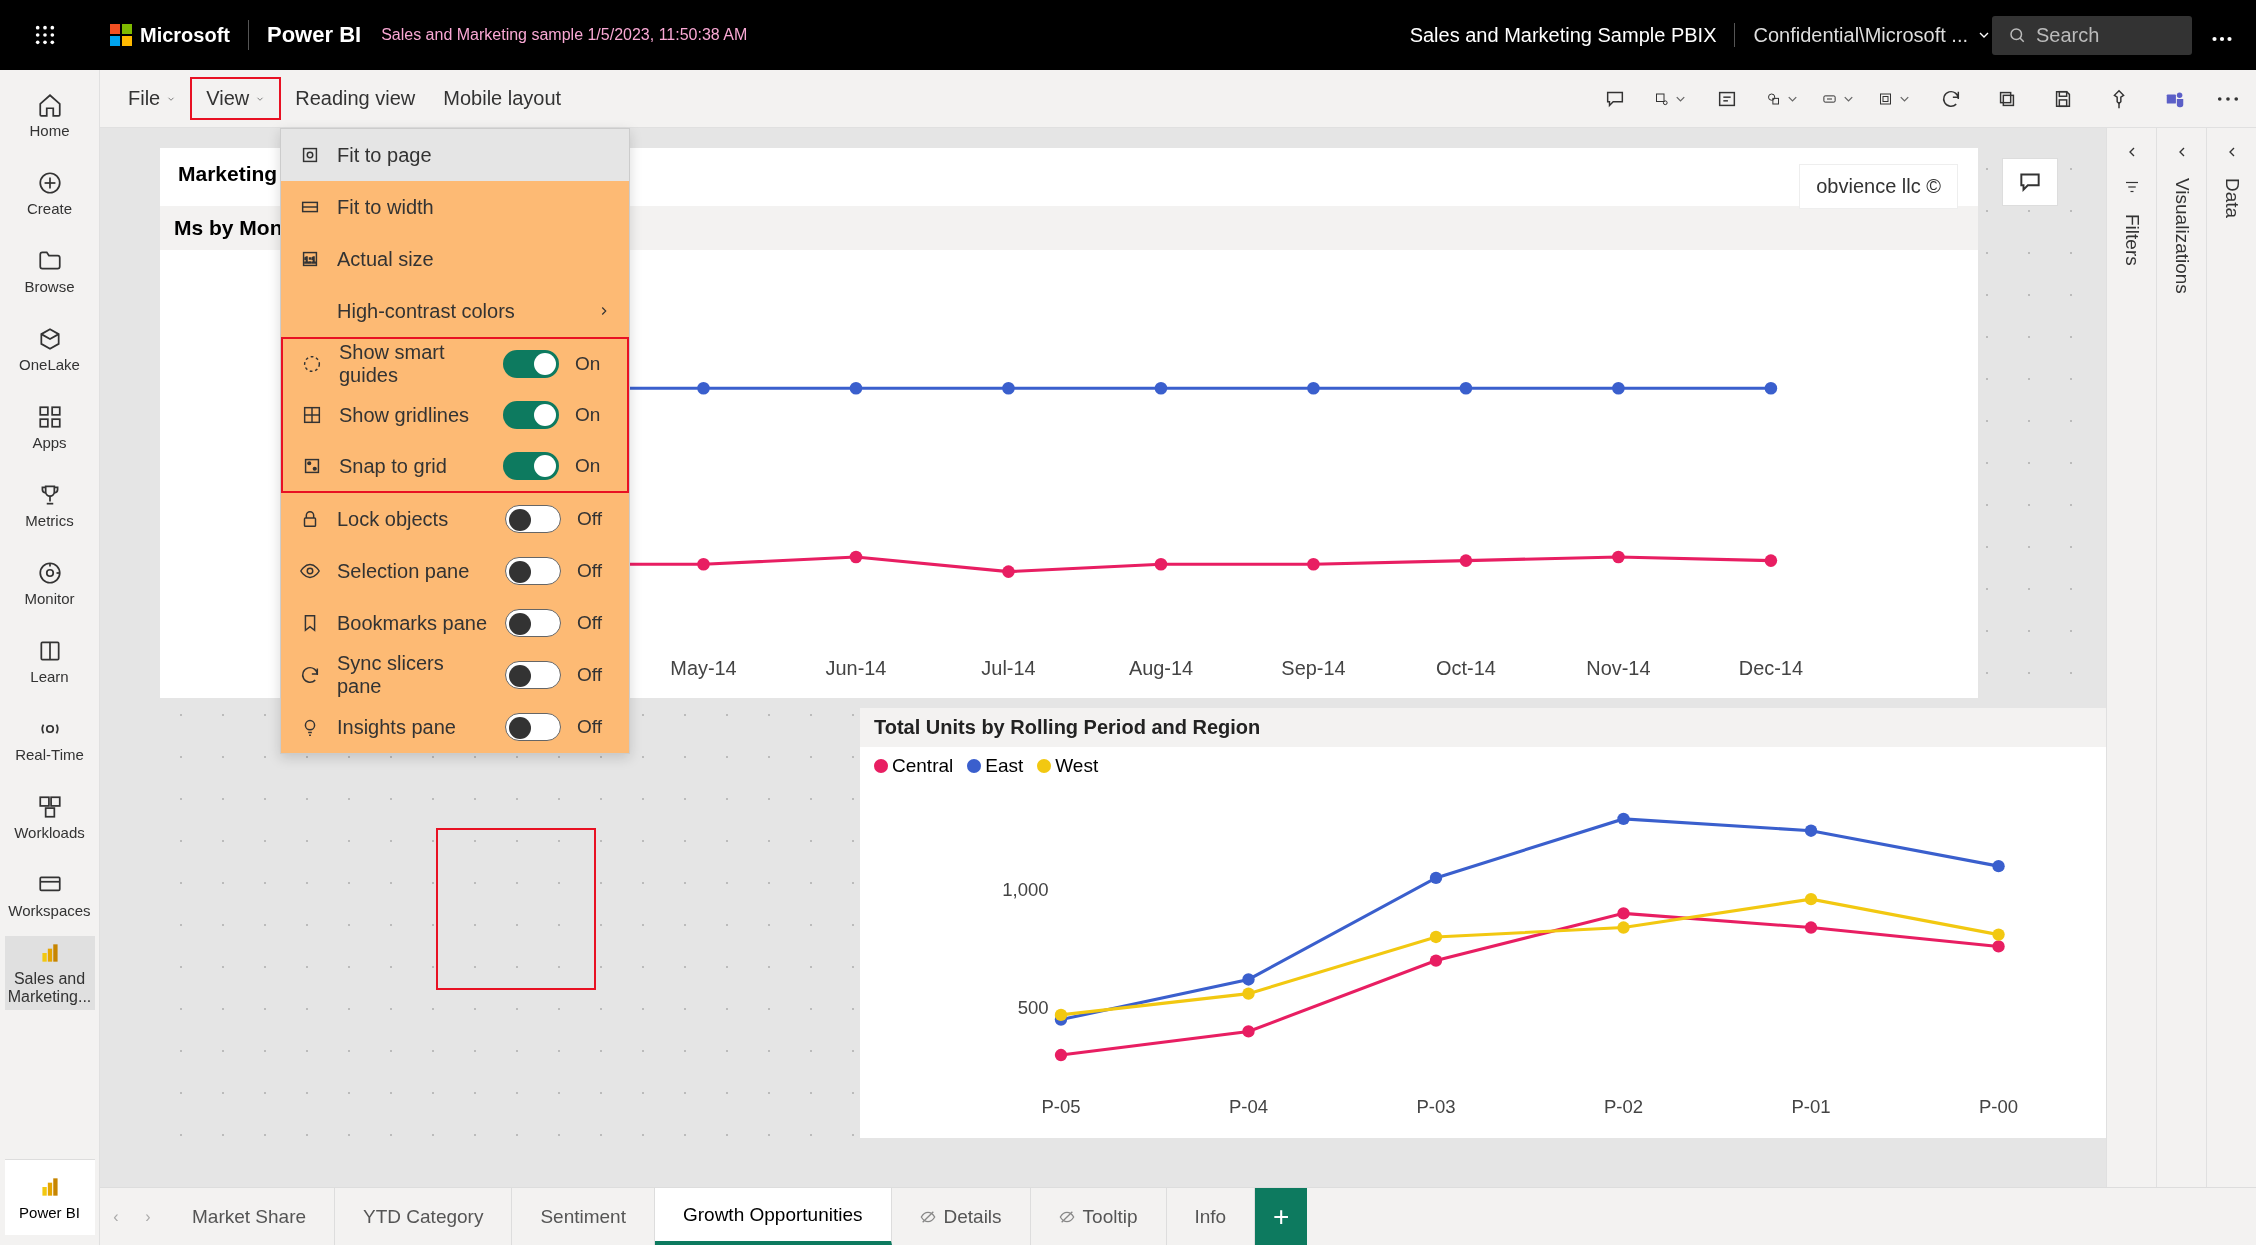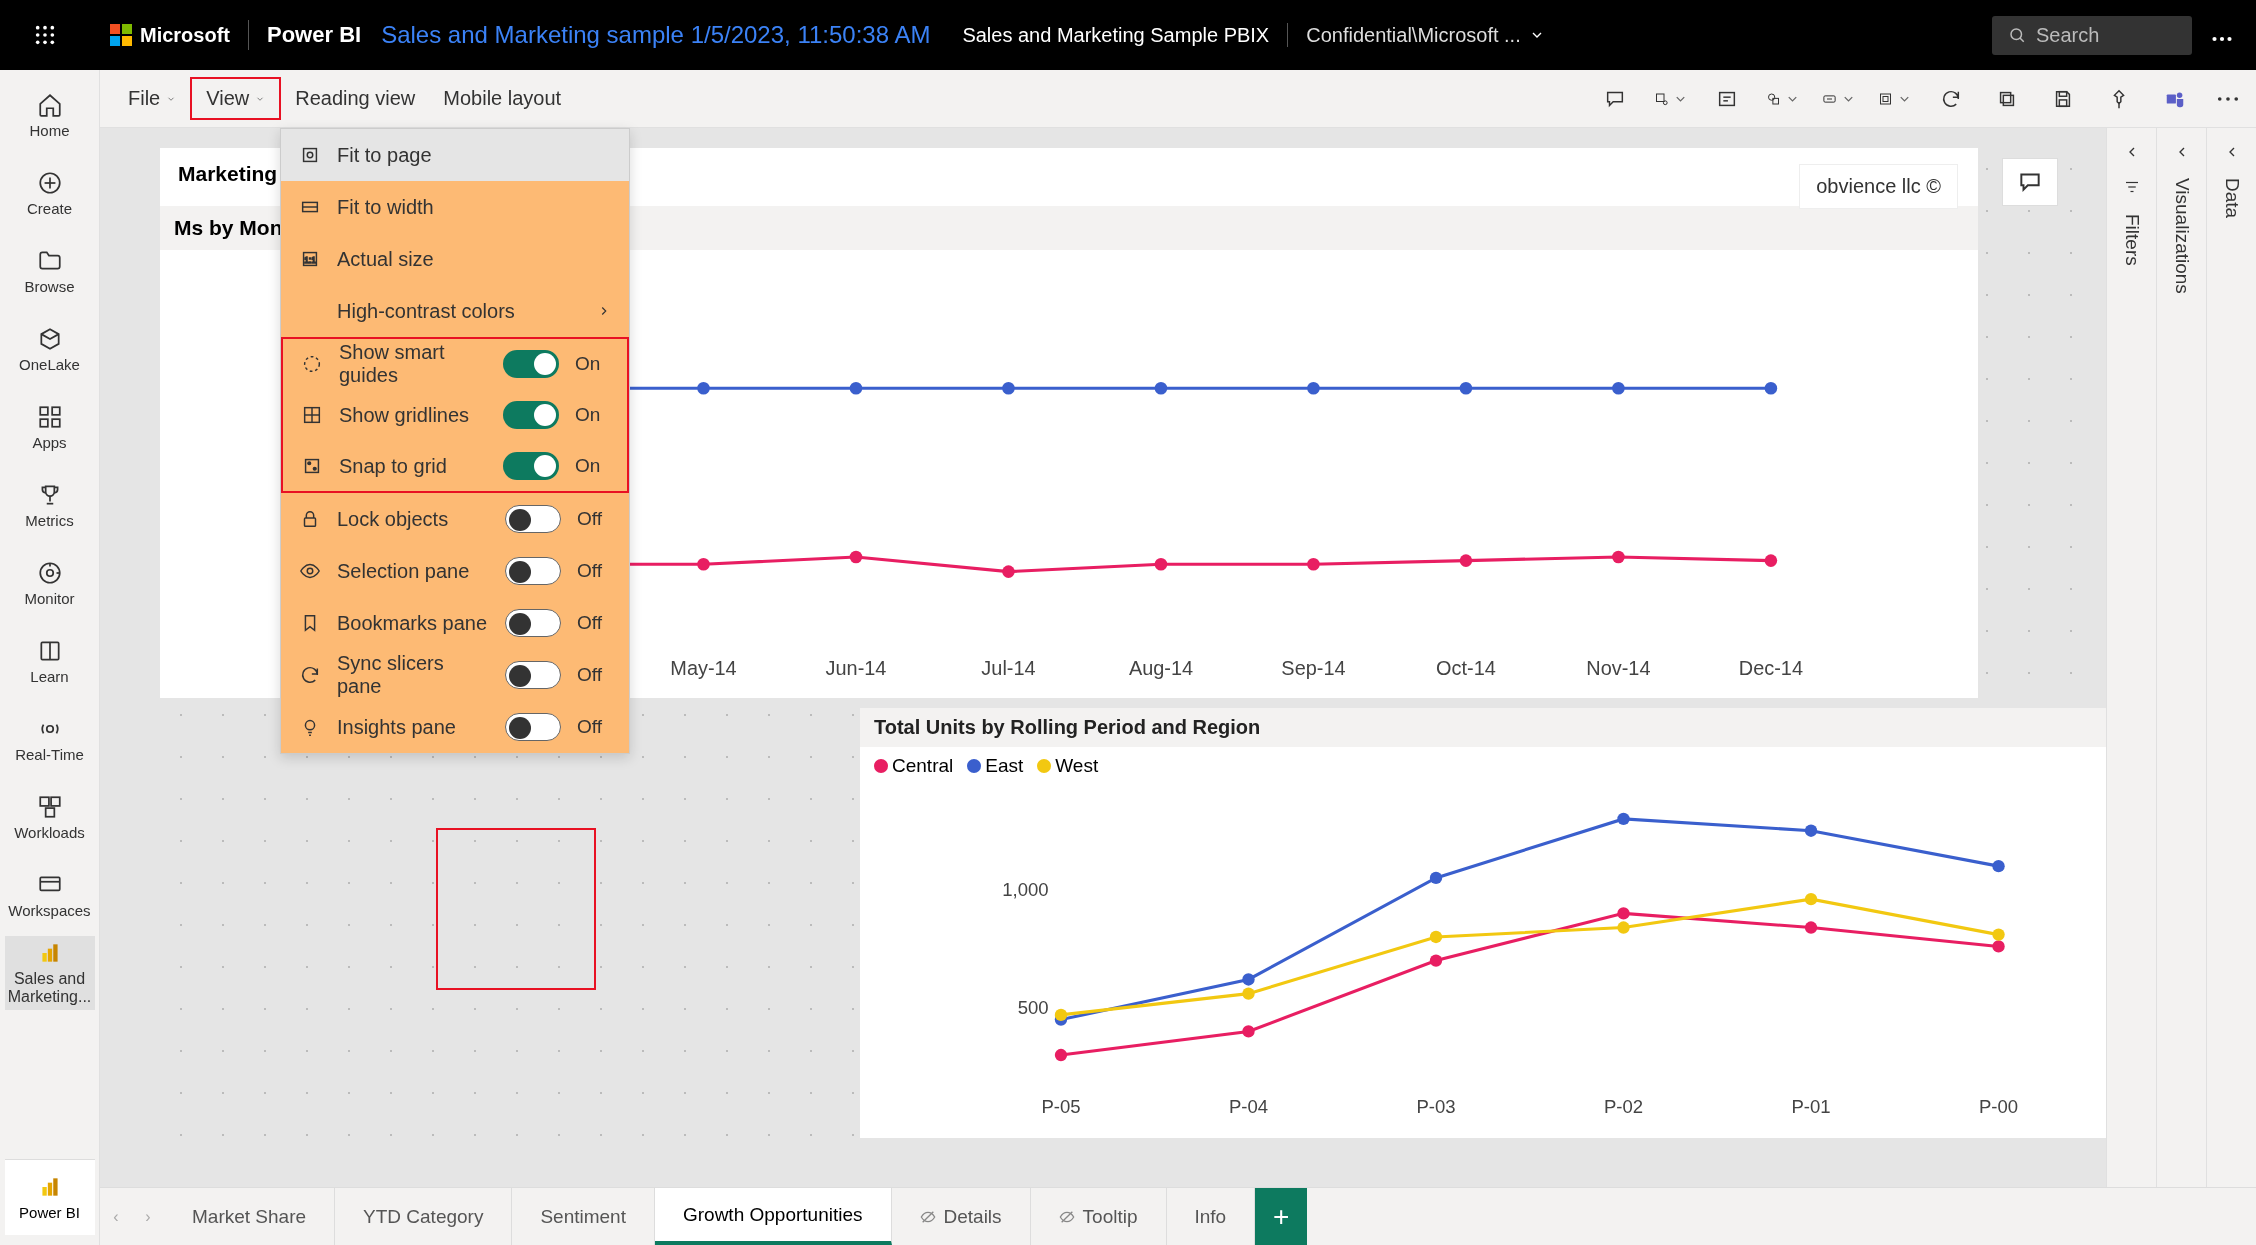--- a/index.html
+++ b/index.html
@@ -5,22 +5,22 @@
 * { box-sizing: border-box; margin: 0; padding: 0; font-family: "Segoe UI", -apple-system, sans-serif; }
 html, body { width: 2256px; height: 1245px; overflow: hidden; background: #f3f2f1; }
 
 
 .topbar { height: 70px; background: #000; display: flex; align-items: center; color: #fff; font-size: 20px; }
 .topbar .waffle { width: 50px; height: 50px; display: flex; align-items: center; justify-content: center; margin-left: 20px; cursor: pointer; }
 .topbar .waffle svg { width: 22px; height: 22px; }
 .topbar .ms-logo { margin-left: 40px; display: flex; align-items: center; gap: 8px; font-weight: 600; }
 .topbar .divider { width: 1px; height: 30px; background: #555; margin: 0 18px; }
 .topbar .product { font-weight: 600; font-size: 22px; }
-.topbar .doc-title { margin-left: 20px; font-size: 24px; color: #3b82f6; }
-.topbar .center { flex: 1; display: flex; justify-content: flex-start; padding-left: 32px; }
+.topbar .doc-title { margin-left: 20px; font-size: 16px; color: #f9a8d4; }
+.topbar .center { flex: 1; display: flex; justify-content: flex-end; padding-left: 32px; }
 .topbar .center-wrap { display: flex; align-items: center; gap: 8px; }
 .topbar .center-title { font-size: 20px; }
 .topbar .sens { font-size: 20px; color: #ddd; }
 .topbar .sens-div { width: 1px; height: 24px; background: #555; margin: 0 10px; }
 .topbar .right { display: flex; align-items: center; gap: 20px; margin-right: 24px; }
 .topbar .search { display: flex; align-items: center; background: #333; border-radius: 3px; padding: 8px 16px; width: 200px; color: #bbb; }
 .topbar .search svg { width: 18px; height: 18px; margin-right: 10px; }
 .topbar .more svg { width: 20px; height: 6px; }
 
 

